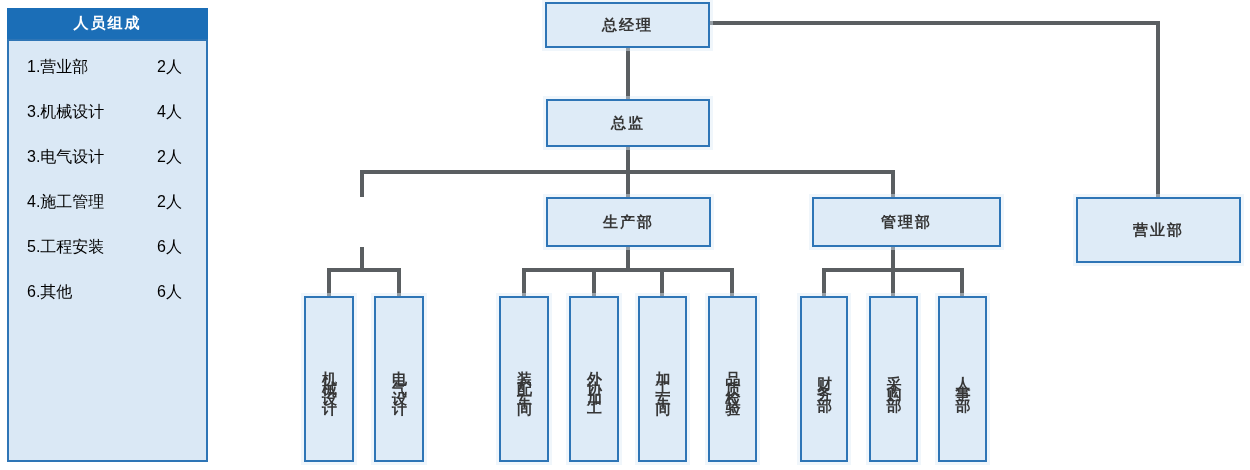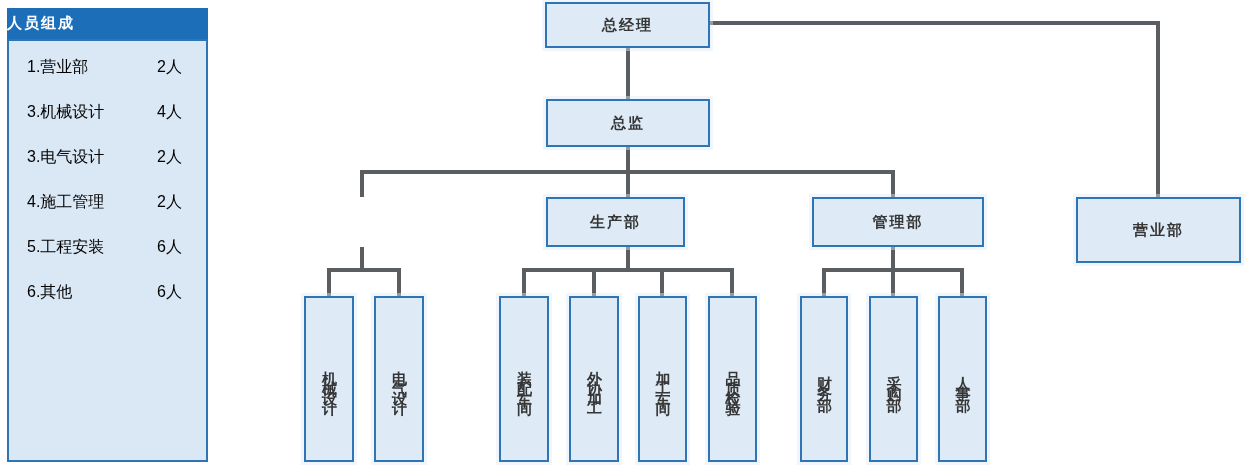--- a/index.html
+++ b/index.html
@@ -1,21 +1,21 @@
 <!DOCTYPE html>
 <html><head>
 <meta charset="utf-8">
 <style>
   html,body { margin:0; padding:0; background:#ffffff;
     font-family:"Liberation Sans","DejaVu Sans",sans-serif; }
   .stage { position:relative; width:1250px; height:470px; background:#ffffff; overflow:hidden; }
 
   
   .side-header { position:absolute; left:7px; top:8px; width:201px; height:31px;
-    background:#1b6eb7; color:#ffffff; display:flex; align-items:center; justify-content:flex-start;
+    background:#1b6eb7; color:#ffffff; display:flex; align-items:center; justify-content:center;
     font-size:15px; font-weight:bold; letter-spacing:2px; box-sizing:border-box; }
   .side-body { position:absolute; left:7px; top:39px; width:201px; height:423px;
     background:#dae8f5; border:2px solid #2e75b6; box-sizing:border-box;
     padding:16px 24px 0 18px; }
   .side-item { display:flex; height:45px;
     font-size:16px; color:#000000; }
   .side-item .count { margin-left:auto; }
 
   
   .conn { position:absolute; background:#5a5e61; }
@@ -90,24 +90,24 @@
   <div class="conn" style="left:822px; top:268px; width:4px; height:29px;"></div>
   <div class="conn" style="left:960px; top:268px; width:4px; height:29px;"></div>
 
   <div class="node" style="left:546px; top:99px; width:164px; height:48px;">
     <span>总监</span>
   </div>
   <div class="node" style="left:545px; top:2px; width:165px; height:46px;">
     <span>总经理</span>
   </div>
 
-  <div class="node" style="left:546px; top:197px; width:139px; height:50px;">
+  <div class="node" style="left:546px; top:197px; width:165px; height:50px;">
     <span>生产部</span>
   </div>
-  <div class="node" style="left:812px; top:197px; width:172px; height:50px;">
+  <div class="node" style="left:812px; top:197px; width:189px; height:50px;">
     <span>管理部</span>
   </div>
   <div class="node" style="left:1076px; top:197px; width:165px; height:66px;">
     <span>营业部</span>
   </div>
 
   <div class="node vnode" style="left:304px; top:296px; width:50px; height:166px;">
     <span>机械设计</span>
   </div>
   <div class="node vnode" style="left:374px; top:296px; width:50px; height:166px;">

